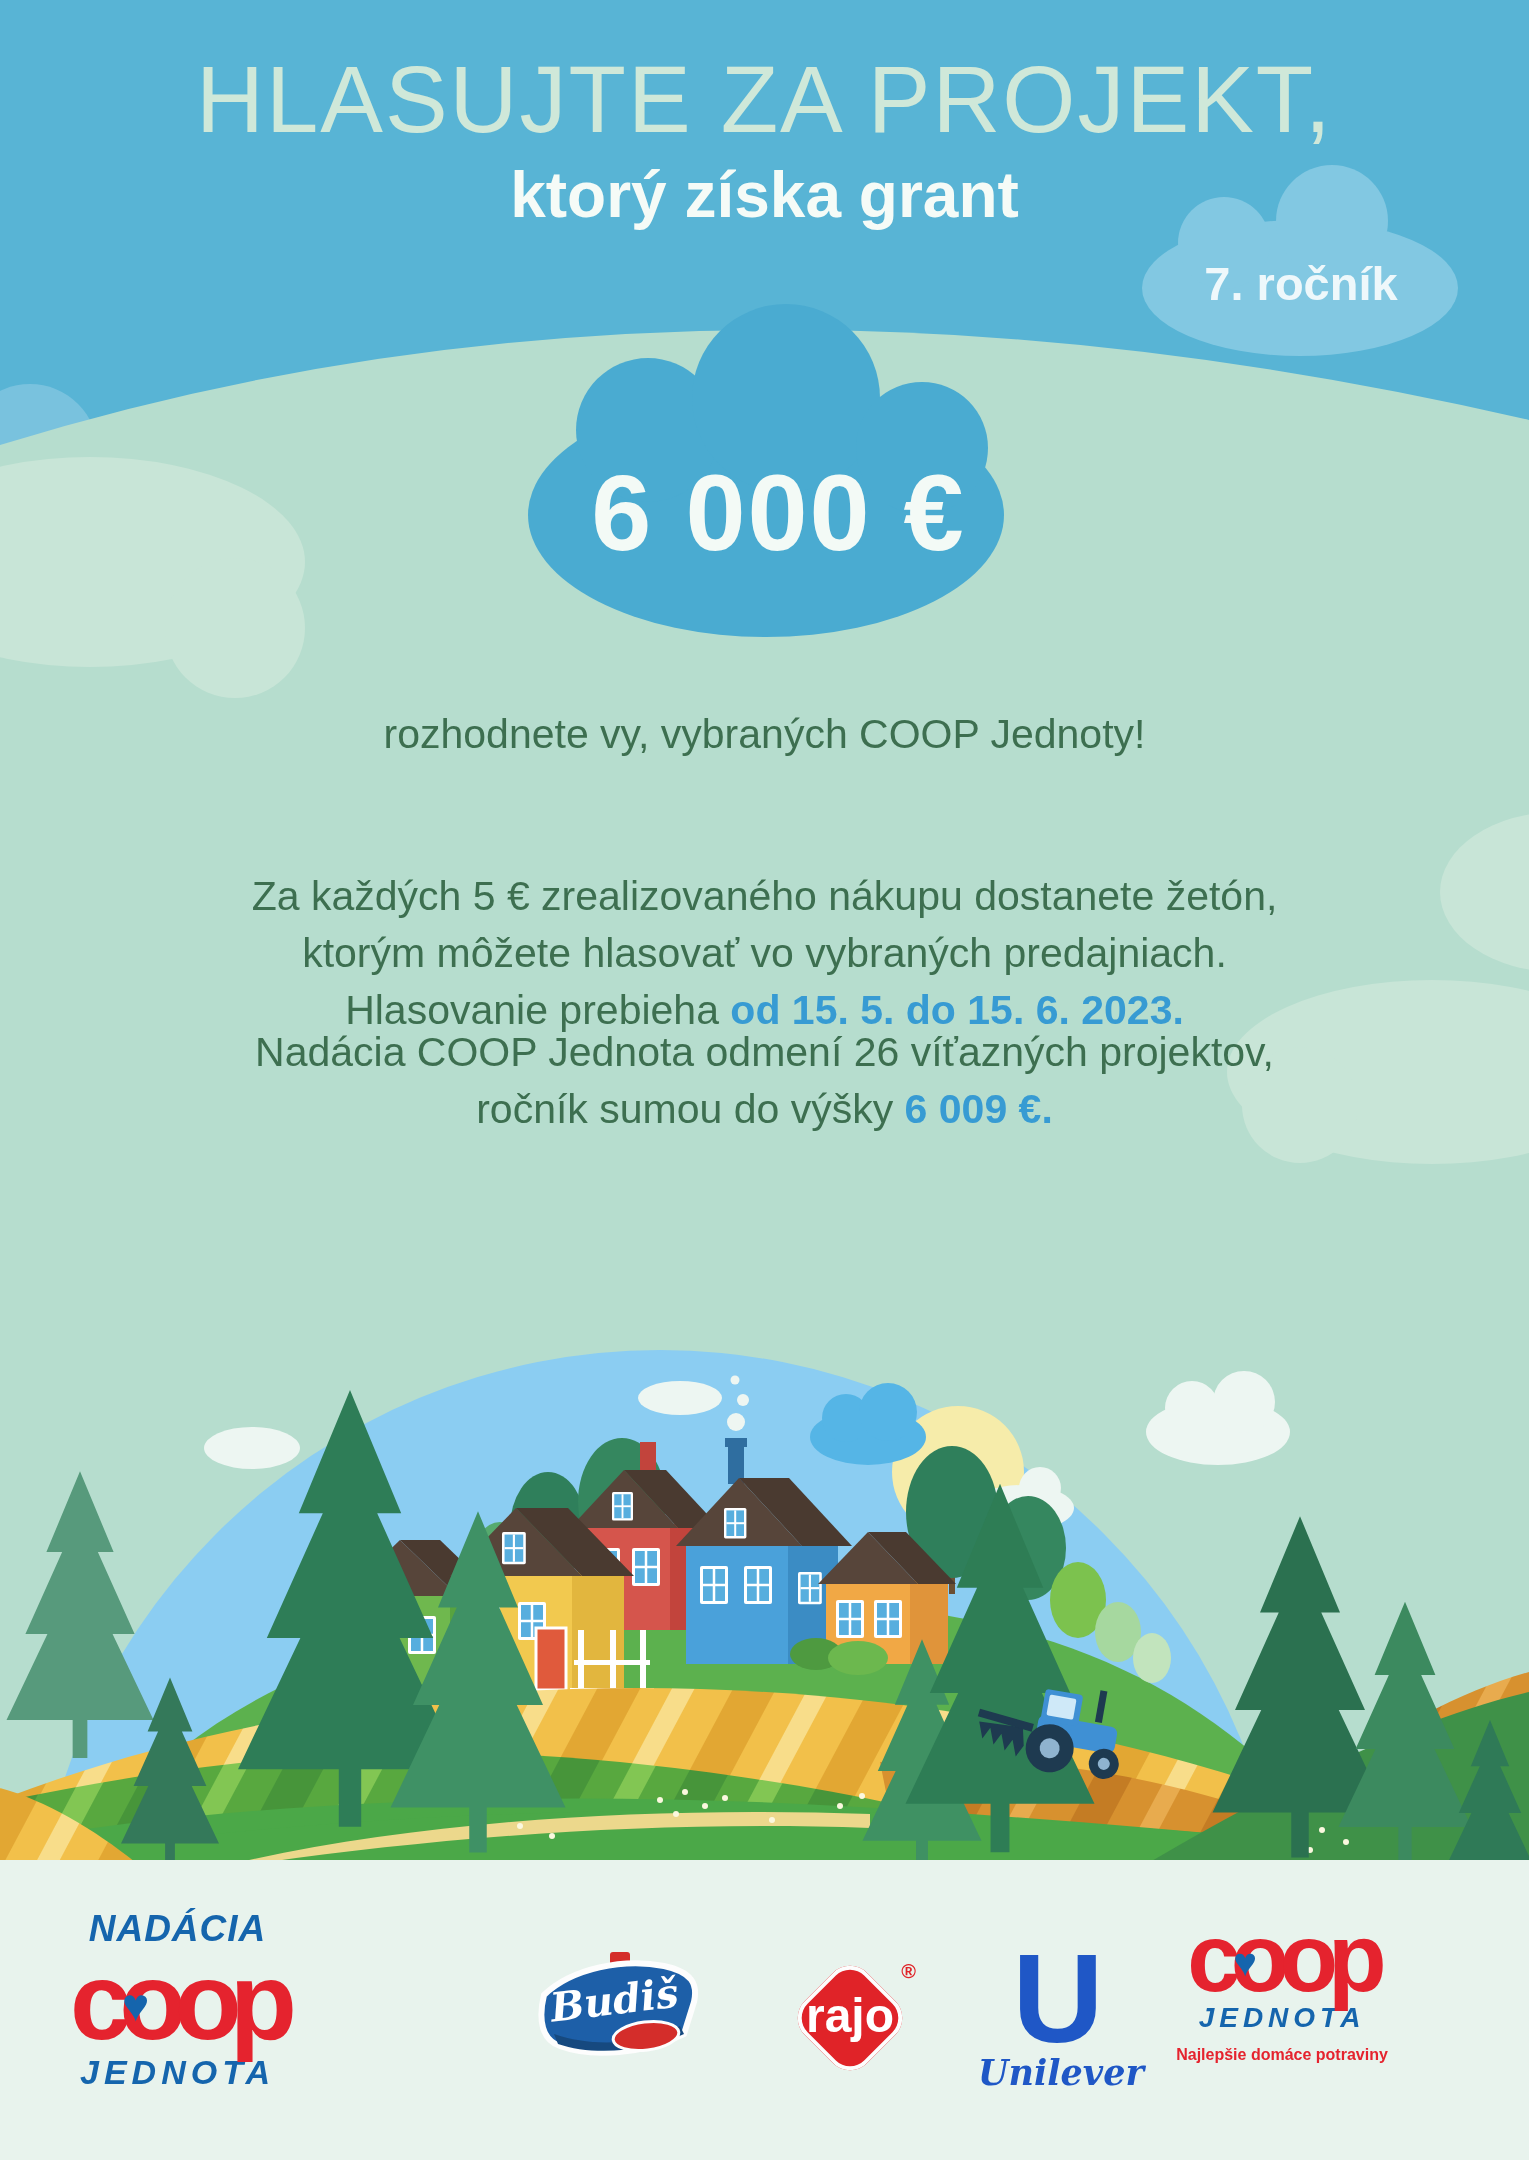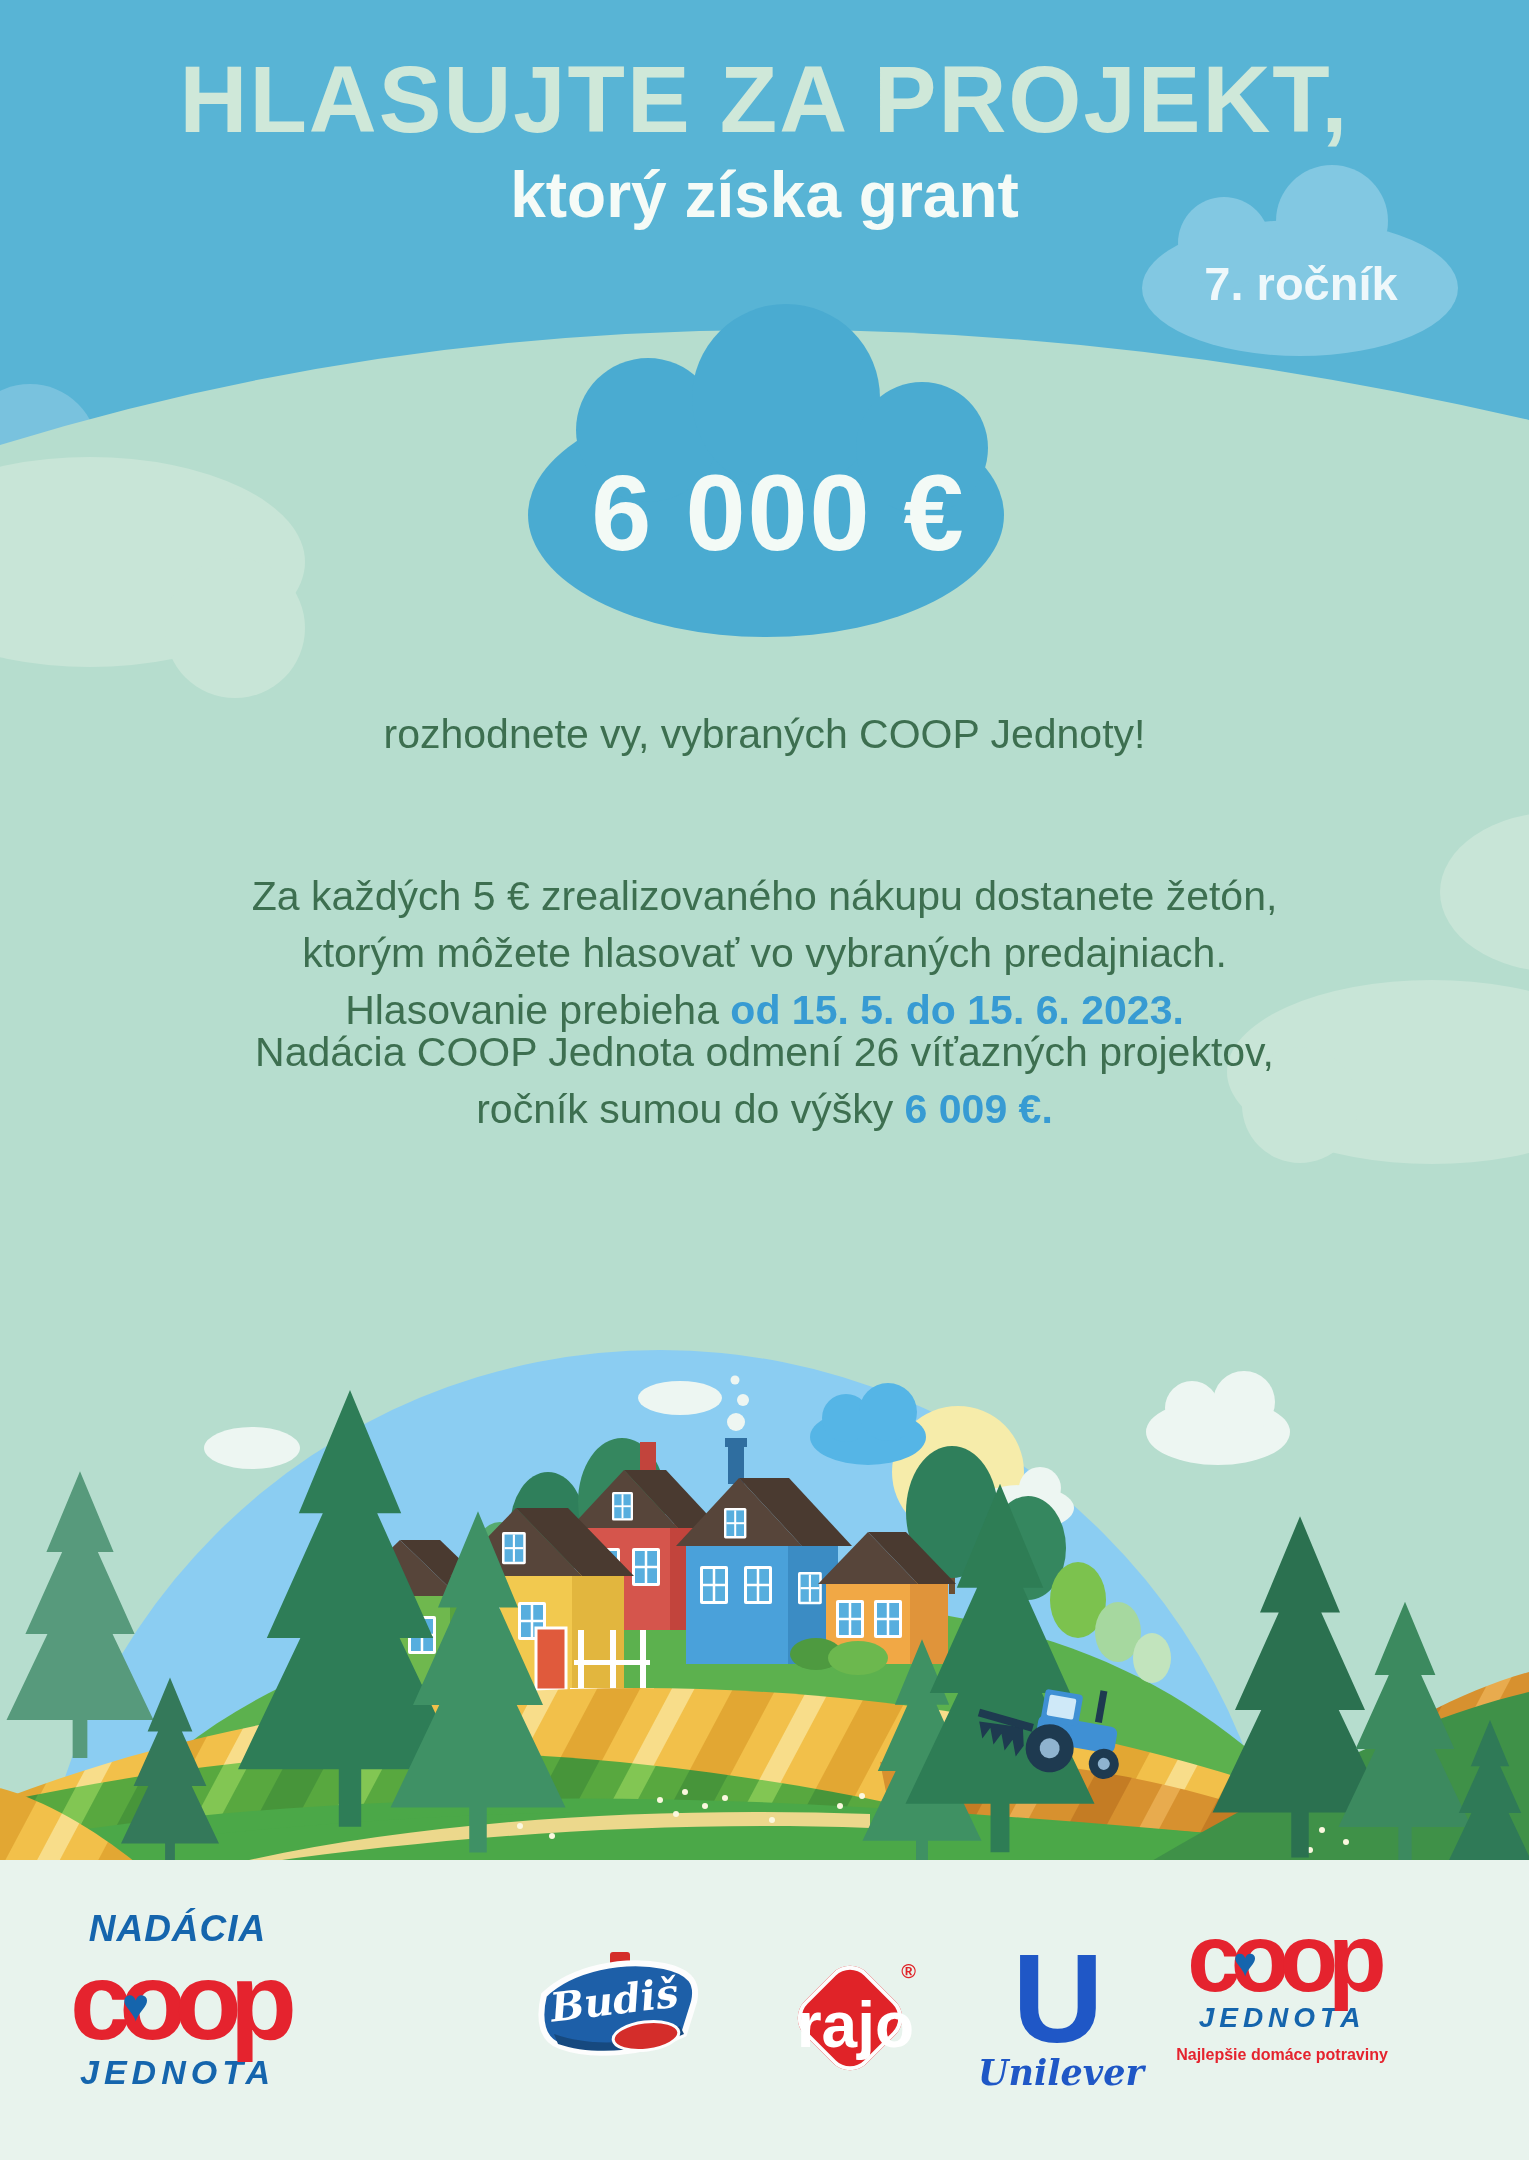--- a/index.html
+++ b/index.html
@@ -2,21 +2,21 @@
 <html><head>
 <meta charset="utf-8">
 <style>
   html,body{margin:0;padding:0;background:#9db8b0;}
   #poster{
     position:relative;width:1529px;height:2160px;overflow:hidden;
     font-family:"Liberation Sans",sans-serif;background:#b6ddce;
   }
   #bg-art{position:absolute;left:0;top:0;width:1529px;height:2160px;}
   .txt{position:absolute;left:0;right:0;text-align:center;}
-  .headline{top:46px;font-size:94px;font-weight:bold;letter-spacing:2px;color:#cfe8d9;}
+  .headline{top:46px;font-size:94px;font-weight:normal;letter-spacing:2px;color:#cfe8d9;}
   .subhead{top:158px;font-size:64px;font-weight:bold;color:#f5fbf7;}
   .badge-text{position:absolute;left:1145px;top:256px;width:312px;text-align:center;
     font-size:47px;font-weight:bold;color:#eef8fb;}
   .grant-text{top:450px;font-size:108px;font-weight:bold;color:#f3faf6;letter-spacing:2px;padding-left:28px;}
   .para{font-size:41px;line-height:57px;color:#3d6f50;}
   .p1{top:706px;}
   .p2{top:868px;}
   .p3{top:1024px;}
   .info-line{top:1244px;font-size:41px;color:#3d6f50;}
   .accent{color:#379bd3;font-weight:bold;}
@@ -26,22 +26,22 @@
   .logo-nadacia{left:70px;top:1908px;width:215px;}
   .nad-top{font-size:37px;font-weight:bold;font-style:italic;color:#1565ad;letter-spacing:1px;}
   .coop-word{position:relative;display:inline-block;line-height:0.92;
     font-size:110px;font-weight:bold;color:#e5232e;letter-spacing:-12px;}
   .coop-heart{position:absolute;left:52px;top:34px;font-size:46px;letter-spacing:0;color:#1565ad;}
   .nad-bottom{margin-top:2px;font-size:34px;font-weight:bold;font-style:italic;color:#1565ad;letter-spacing:5px;}
   .logo-budis{left:532px;top:1950px;width:176px;height:118px;}
   .logo-rajo{left:786px;top:1954px;width:128px;height:128px;}
   .rajo-diamond{position:absolute;left:20px;top:20px;width:88px;height:88px;background:#e02328;
     border-radius:24px;transform:rotate(45deg);box-shadow:0 0 0 4px #fdfdfd inset;}
-  .rajo-label{position:absolute;left:0;top:34px;width:128px;text-align:right;
-    font-size:64px;font-weight:bold;color:#ffffff;}
+  .rajo-label{position:absolute;left:0;top:34px;width:128px;text-align:center;
+    font-size:48px;font-weight:bold;color:#ffffff;}
   .rajo-reg{position:absolute;right:-2px;top:6px;font-size:20px;color:#e02328;font-weight:bold;}
   .logo-unilever{left:978px;top:1936px;width:160px;}
   .uni-u{font-size:126px;line-height:1;font-weight:bold;color:#1f57c6;}
   .uni-script{margin-top:-10px;font-family:"DejaVu Serif",serif;font-style:italic;
     font-weight:bold;font-size:35px;color:#1f57c6;}
   .logo-coopj{left:1176px;top:1914px;width:212px;}
   .coop-word2{position:relative;display:inline-block;line-height:0.92;
     font-size:96px;font-weight:bold;color:#e5232e;letter-spacing:-10px;}
   .coop-heart2{position:absolute;left:46px;top:30px;font-size:40px;letter-spacing:0;color:#1565ad;}
   .coopj-jednota{margin-top:0px;font-size:28px;font-weight:bold;font-style:italic;color:#1565ad;letter-spacing:5px;}

